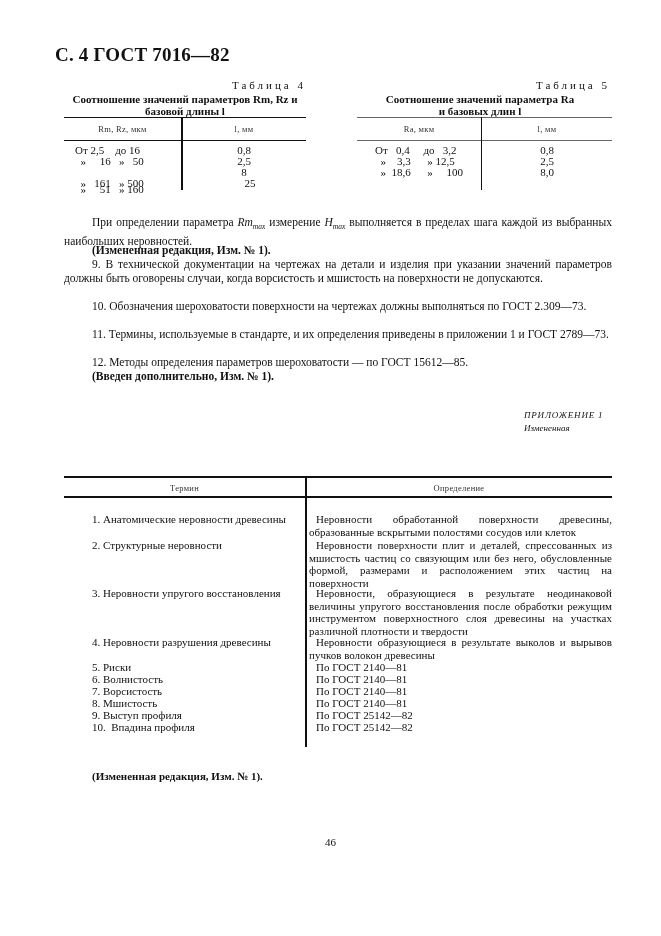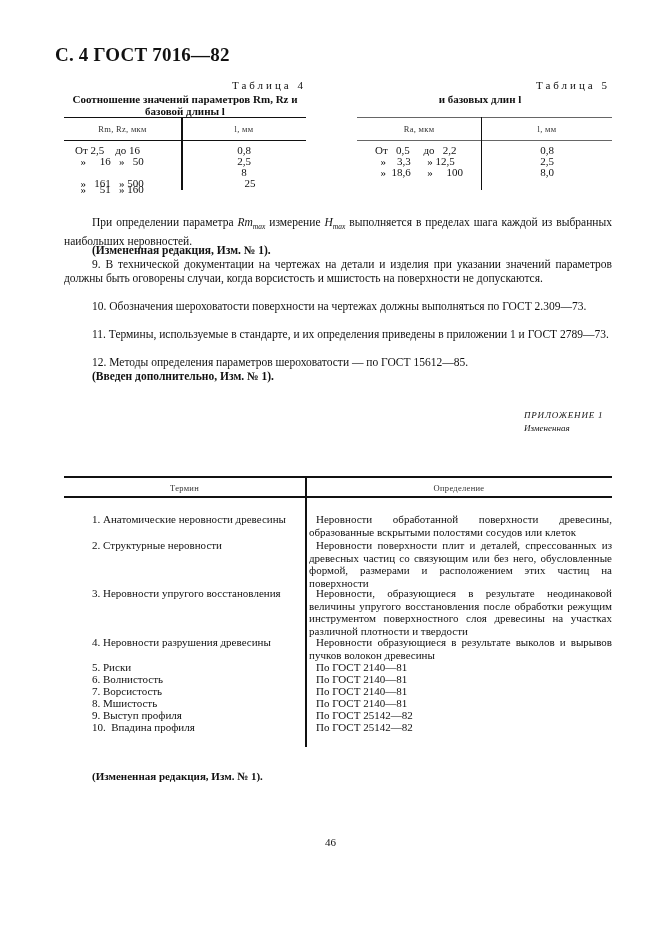--- a/index.html
+++ b/index.html
@@ -47,29 +47,30 @@
   <div class="cell" style="left:75px; top:178px;">  »   161   » 500</div>
   <div class="cell" style="left:182px; width:124px; text-align:center; top:145px;">0,8</div>
   <div class="cell" style="left:182px; width:124px; text-align:center; top:156px;">2,5</div>
   <div class="cell" style="left:182px; width:124px; text-align:center; top:167px;">8</div>
   <div class="cell" style="left:188px; width:124px; text-align:center; top:178px;">25</div>
 </div>
 
 <div>
   <div class="abs tbl-label" style="left:494px; top:79px; width:116px;">Таблица 5</div>
   <div class="abs tbl-title" style="left:370px; top:93px; width:220px;">
+    <div>Соотношение значений параметра Ra</div>
     <div>и базовых длин l</div>
   </div>
   <div class="hline" style="left:357px; top:117px; width:255px; background:#666;"></div>
   <div class="colhead" style="left:357px; top:124px; width:124px;">Ra, мкм</div>
   <div class="colhead" style="left:482px; top:124px; width:130px;">l, мм</div>
   <div class="hline" style="left:357px; top:140px; width:255px; background:#666;"></div>
   <div class="vline" style="left:481px; top:117px; height:73px; width:1px;"></div>
 
-  <div class="cell" style="left:375px; top:145px;">От   0,5     до   2,2</div>
+  <div class="cell" style="left:375px; top:145px;">От   0,4     до   3,2</div>
   <div class="cell" style="left:375px; top:156px;">  »    3,3      » 12,5</div>
   <div class="cell" style="left:375px; top:167px;">  »  18,6      »     100</div>
   <div class="cell" style="left:482px; width:130px; text-align:center; top:145px;">0,8</div>
   <div class="cell" style="left:482px; width:130px; text-align:center; top:156px;">2,5</div>
   <div class="cell" style="left:482px; width:130px; text-align:center; top:167px;">8,0</div>
 </div>
 
 <div class="para indent" style="top:215px;"><span>При определении параметра </span><i>Rm</i><sub>max</sub><span> измерение </span><i>H</i><sub>max</sub><span> выполняется в пределах шага каждой из выбранных наибольших неровностей.</span></div>
 <div class="para indent bold" style="top:243px;">(Измененная редакция, Изм. № 1).</div>
 <div class="para indent" style="top:257px;">9. В технической документации на чертежах на детали и изделия при указании значений параметров должны быть оговорены случаи, когда ворсистость и мшистость на поверхности не допускаются.</div>
@@ -85,21 +86,21 @@
   <div class="hline thick" style="left:64px; top:476px; width:548px;"></div>
   <div class="colhead" style="left:64px; top:483px; width:241px;">Термин</div>
   <div class="colhead" style="left:306px; top:483px; width:306px;">Определение</div>
   <div class="hline thick" style="left:64px; top:496px; width:548px;"></div>
   <div class="vline" style="left:305px; top:476px; height:271px;"></div>
 
   <div class="term" style="top:513px;">1. Анатомические неровности древесины</div>
   <div class="defn" style="top:513px;">Неровности обработанной поверхности древесины, образованные вскрытыми полостями сосудов или клеток</div>
 
   <div class="term" style="top:539px;">2. Структурные неровности</div>
-  <div class="defn" style="top:539px;">Неровности поверхности плит и деталей, спрессованных из древесных частиц со связующим или без него, обусловленные формой, размерами и расположением этих частиц на поверхности</div>
+  <div class="defn" style="top:539px;">Неровности поверхности плит и деталей, спрессованных из мшистость частиц со связующим или без него, обусловленные формой, размерами и расположением этих частиц на поверхности</div>
 
   <div class="term" style="top:587px;">3. Неровности упругого восстановления</div>
   <div class="defn" style="top:587px;">Неровности, образующиеся в результате неодинаковой величины упругого восстановления после обработки режущим инструментом поверхностного слоя древесины на участках различной плотности и твердости</div>
 
   <div class="term" style="top:636px;">4. Неровности разрушения древесины</div>
   <div class="defn" style="top:636px;">Неровности образующиеся в результате выколов и вырывов пучков волокон древесины</div>
 
   <div class="term" style="top:661px;">5. Риски</div>
   <div class="defn short" style="top:661px;">По ГОСТ 2140—81</div>
 

